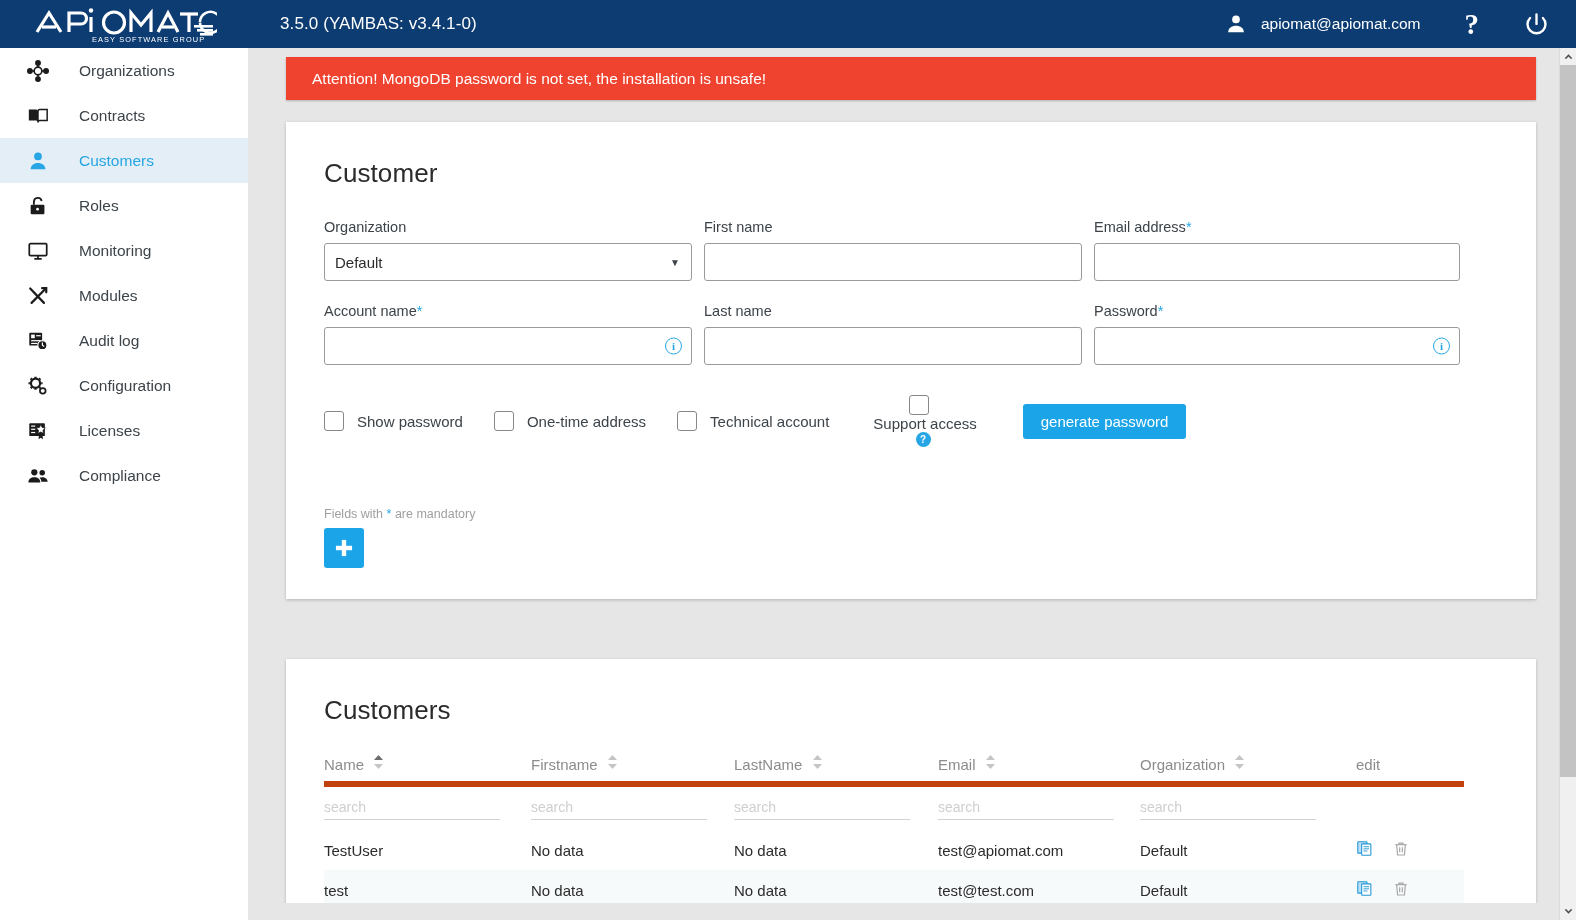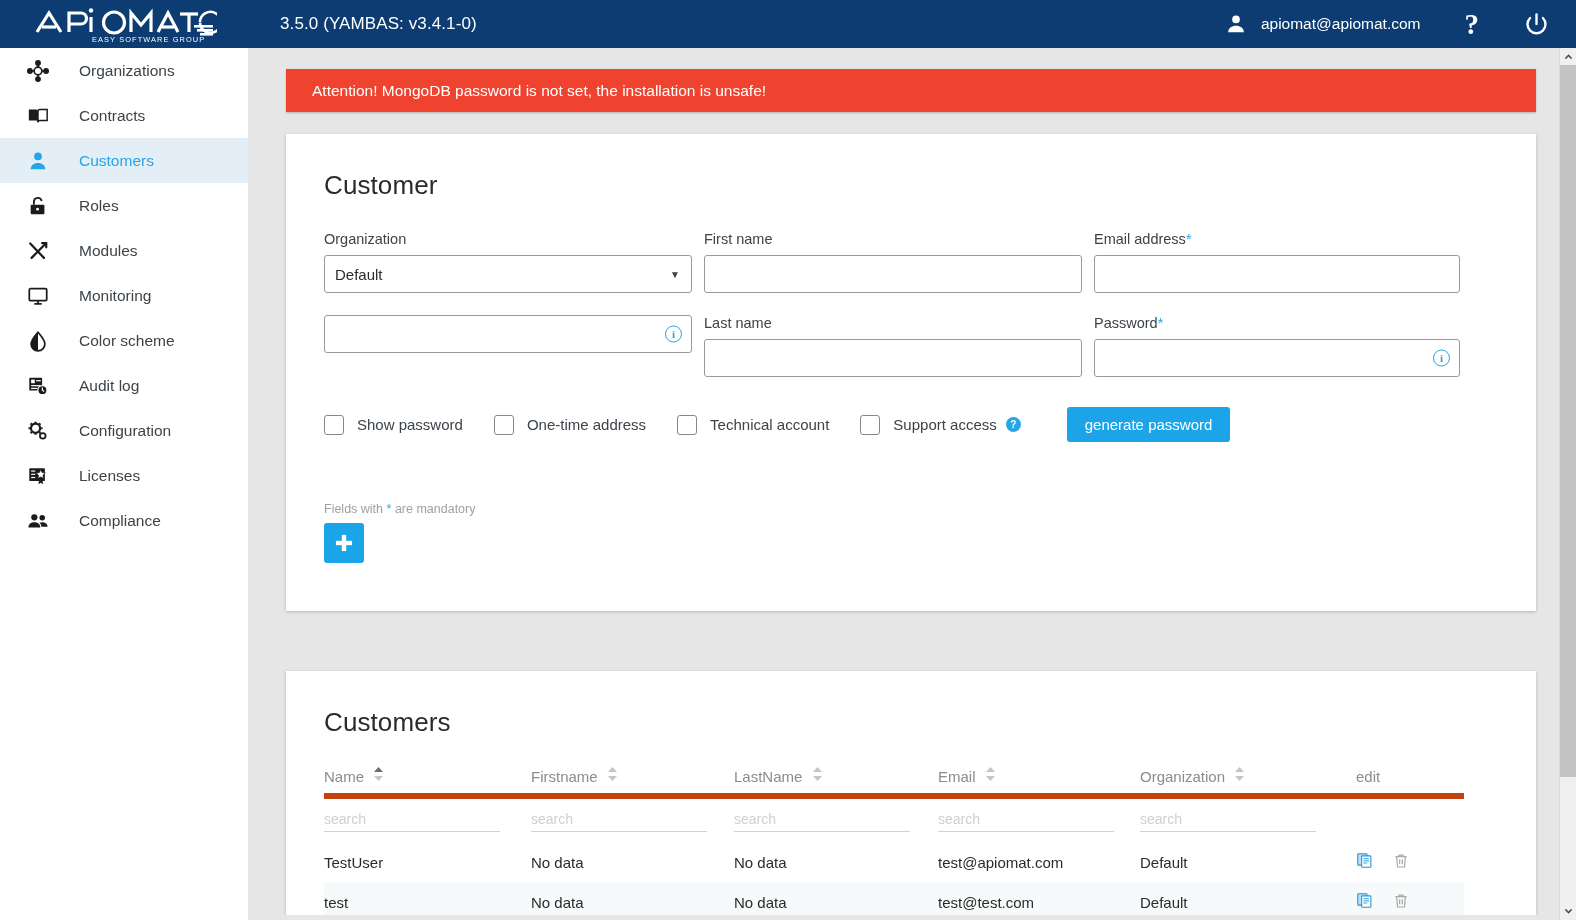--- a/index.html
+++ b/index.html
@@ -58,21 +58,21 @@
     width: 30px; display:flex; align-items:center; justify-content:flex-start;
     color:#1b1b1b;
   }
   .nav-item .nav-label { margin-left: 22px; }
   .nav-item.active { background: #e3eef7; }
   .nav-item.active .nav-label { color: #26a6e4; }
   .nav-item.active .nav-icon { color: #26a6e4; }
 
   
   #content {
-    position: absolute; top: 43px; left: 248px;
+    position: absolute; top: 31px; left: 248px;
     width: 1328px; height: 872px;
     background: #e6e6e6;
     overflow: hidden;
   }
 
   #alert-bar {
     margin: 26px 40px 0 38px;
     background: #ef4330;
     color: #ffffff;
     height: 43px;
@@ -302,48 +302,39 @@
         <rect x="4" y="10.5" width="15" height="10.5" rx="1.3" fill="currentColor" stroke="none"></rect>
         <path d="M7.5 10.5 V7.2 A4.3 4.3 0 0 1 16 6.6"></path>
         <circle cx="11.5" cy="15.5" r="1.5" fill="#ffffff" stroke="none"></circle>
       </svg>
     </span>
     <span class="nav-label">Roles</span>
   </div>
 
   <div class="nav-item">
     <span class="nav-icon">
+      <svg width="22" height="22" viewBox="0 0 24 24" fill="none" stroke="currentColor" stroke-width="1.9">
+        <rect x="2.5" y="4" width="19" height="13" rx="1.3"></rect>
+        <path d="M8 20.5 h8 M12 17 v3.5"></path>
+      </svg>
+    </span>
+    <span class="nav-label">Monitoring</span>
+  </div>
+
+  <div class="nav-item">
+    <span class="nav-icon">
       <svg width="22" height="22" viewBox="0 0 24 24" fill="none" stroke="currentColor" stroke-width="2.4" stroke-linecap="round">
         <path d="M3.5 3.8 L18.5 19.5"></path>
         <path d="M20.5 3.8 L5 19.5"></path>
         <path d="M16.5 3.5 L21 3.5 L21 8"></path>
       </svg>
     </span>
     <span class="nav-label">Modules</span>
   </div>
 
-  <div class="nav-item">
-    <span class="nav-icon">
-      <svg width="22" height="22" viewBox="0 0 24 24" fill="none" stroke="currentColor" stroke-width="1.9">
-        <rect x="2.5" y="4" width="19" height="13" rx="1.3"></rect>
-        <path d="M8 20.5 h8 M12 17 v3.5"></path>
-      </svg>
-    </span>
-    <span class="nav-label">Monitoring</span>
-  </div>
-
-  <div class="nav-item">
-    <span class="nav-icon">
-      <svg width="22" height="22" viewBox="0 0 24 24">
-        <path d="M12 2.5 C12 2.5 4.5 11 4.5 15.4 A7.5 7.5 0 0 0 19.5 15.4 C19.5 11 12 2.5 12 2.5 z" fill="none" stroke="currentColor" stroke-width="1.9"></path>
-        <path d="M12 2.5 C12 2.5 4.5 11 4.5 15.4 A7.5 7.5 0 0 0 12 22.9 z" fill="currentColor"></path>
-      </svg>
-    </span>
-    <span class="nav-label">Color scheme</span>
-  </div>
 
   <div class="nav-item">
     <span class="nav-icon">
       <svg width="22" height="22" viewBox="0 0 24 24">
         <rect x="2.5" y="3" width="14" height="14" rx="1" fill="currentColor"></rect>
         <rect x="4.5" y="5" width="4" height="4" fill="#ffffff"></rect>
         <rect x="10" y="5.6" width="5" height="1.3" fill="#ffffff"></rect>
         <rect x="4.5" y="11" width="10.5" height="1.3" fill="#ffffff"></rect>
         <rect x="4.5" y="14" width="7" height="1.3" fill="#ffffff"></rect>
         <circle cx="16.8" cy="16.5" r="5" fill="currentColor" stroke="#ffffff" stroke-width="1.3"></circle>
@@ -420,20 +411,21 @@
       </div>
 
       <div class="field">
         <label class="field-label"><span>Email address</span><span class="req">*</span></label>
         <div class="input-wrap">
           <input class="field-input" type="text" value="" style="">
         </div>
       </div>
 
       <div class="field">
+        <label class="field-label"><span>Account name</span><span class="req">*</span></label>
         <div class="input-wrap">
           <input class="field-input" type="text" value="" style="">
           <span class="info-badge">i</span>
         </div>
       </div>
 
       <div class="field">
         <label class="field-label">Last name</label>
         <div class="input-wrap">
           <input class="field-input" type="text" value="" style="">
@@ -455,21 +447,21 @@
         <span class="check-label">Show password</span>
       </label>
       <label class="check-group">
         <span class="check-box"></span>
         <span class="check-label">One-time address</span>
       </label>
       <label class="check-group">
         <span class="check-box"></span>
         <span class="check-label">Technical account</span>
       </label>
-      <label class="check-group" style="margin-right:0;">
+      <label class="check-group" style="margin-right:0;flex-direction:column;">
         <span class="check-box"></span>
         <span class="check-label">Support access</span>
         <span class="help-badge">?</span>
       </label>
       <button class="btn-primary">generate password</button>
     </div>
 
     <div class="mandatory-note"><span>Fields with </span><span class="req">*</span><span> are mandatory</span></div>
 
     <button class="add-btn">

